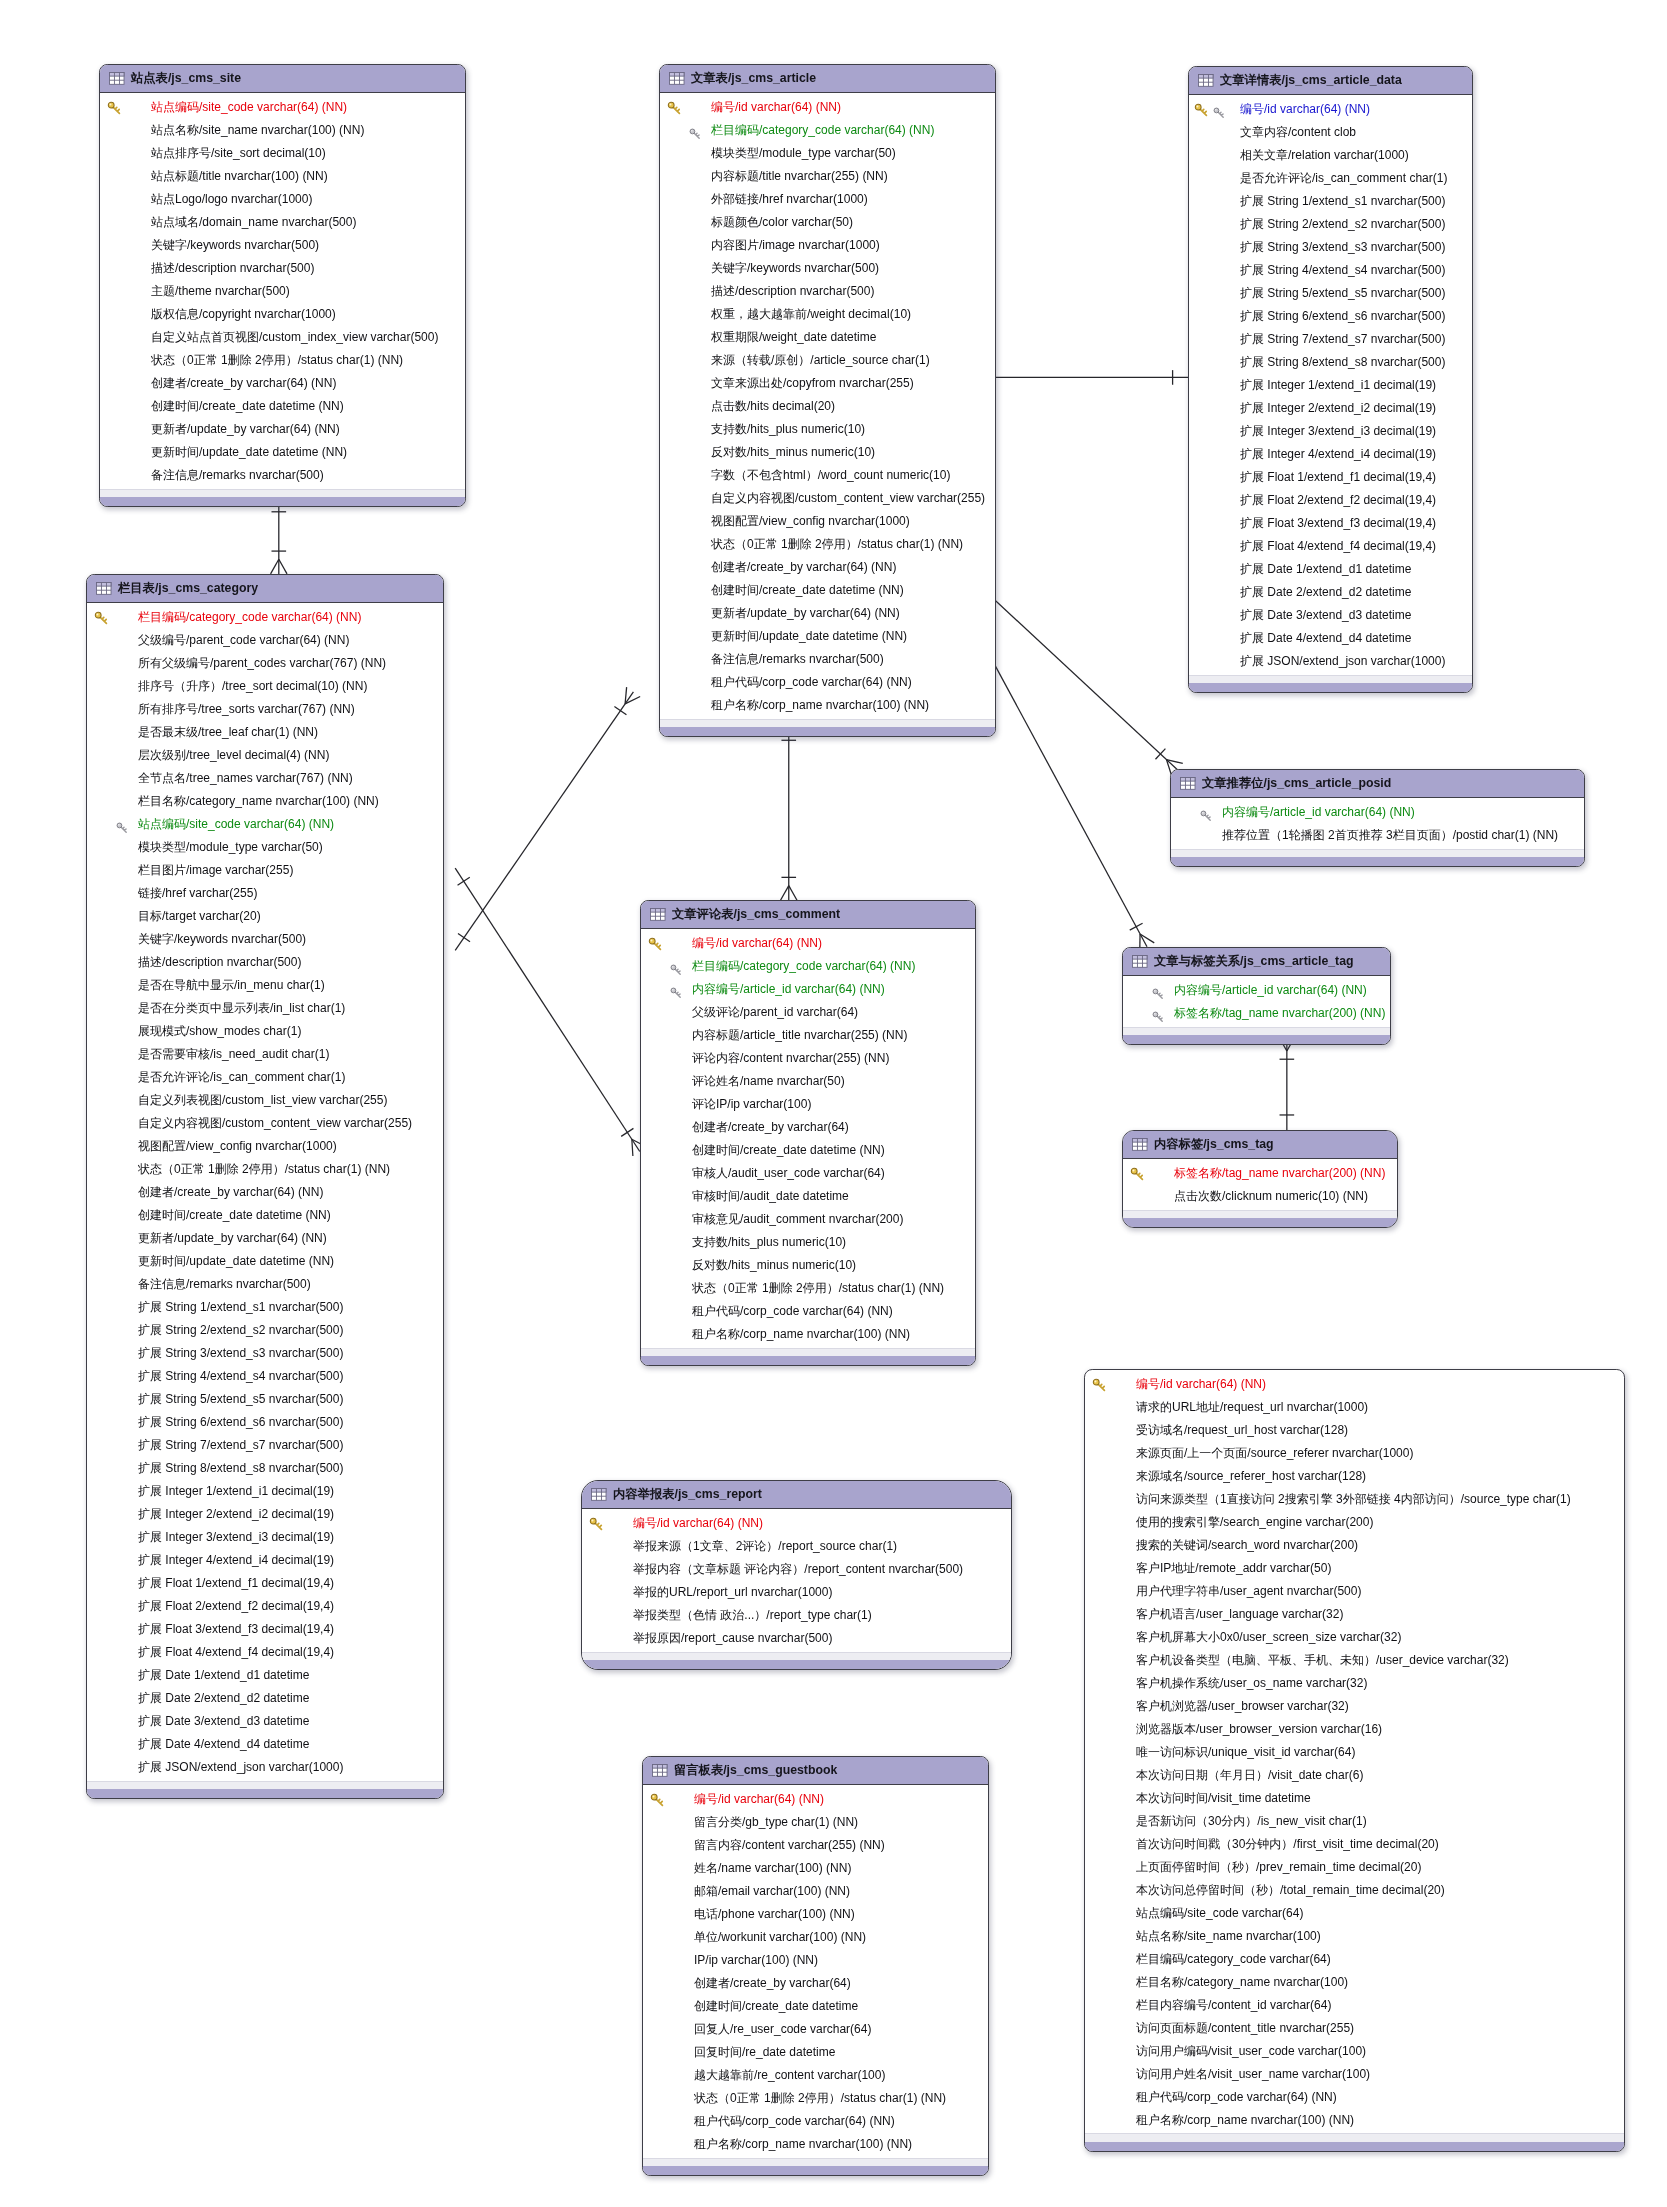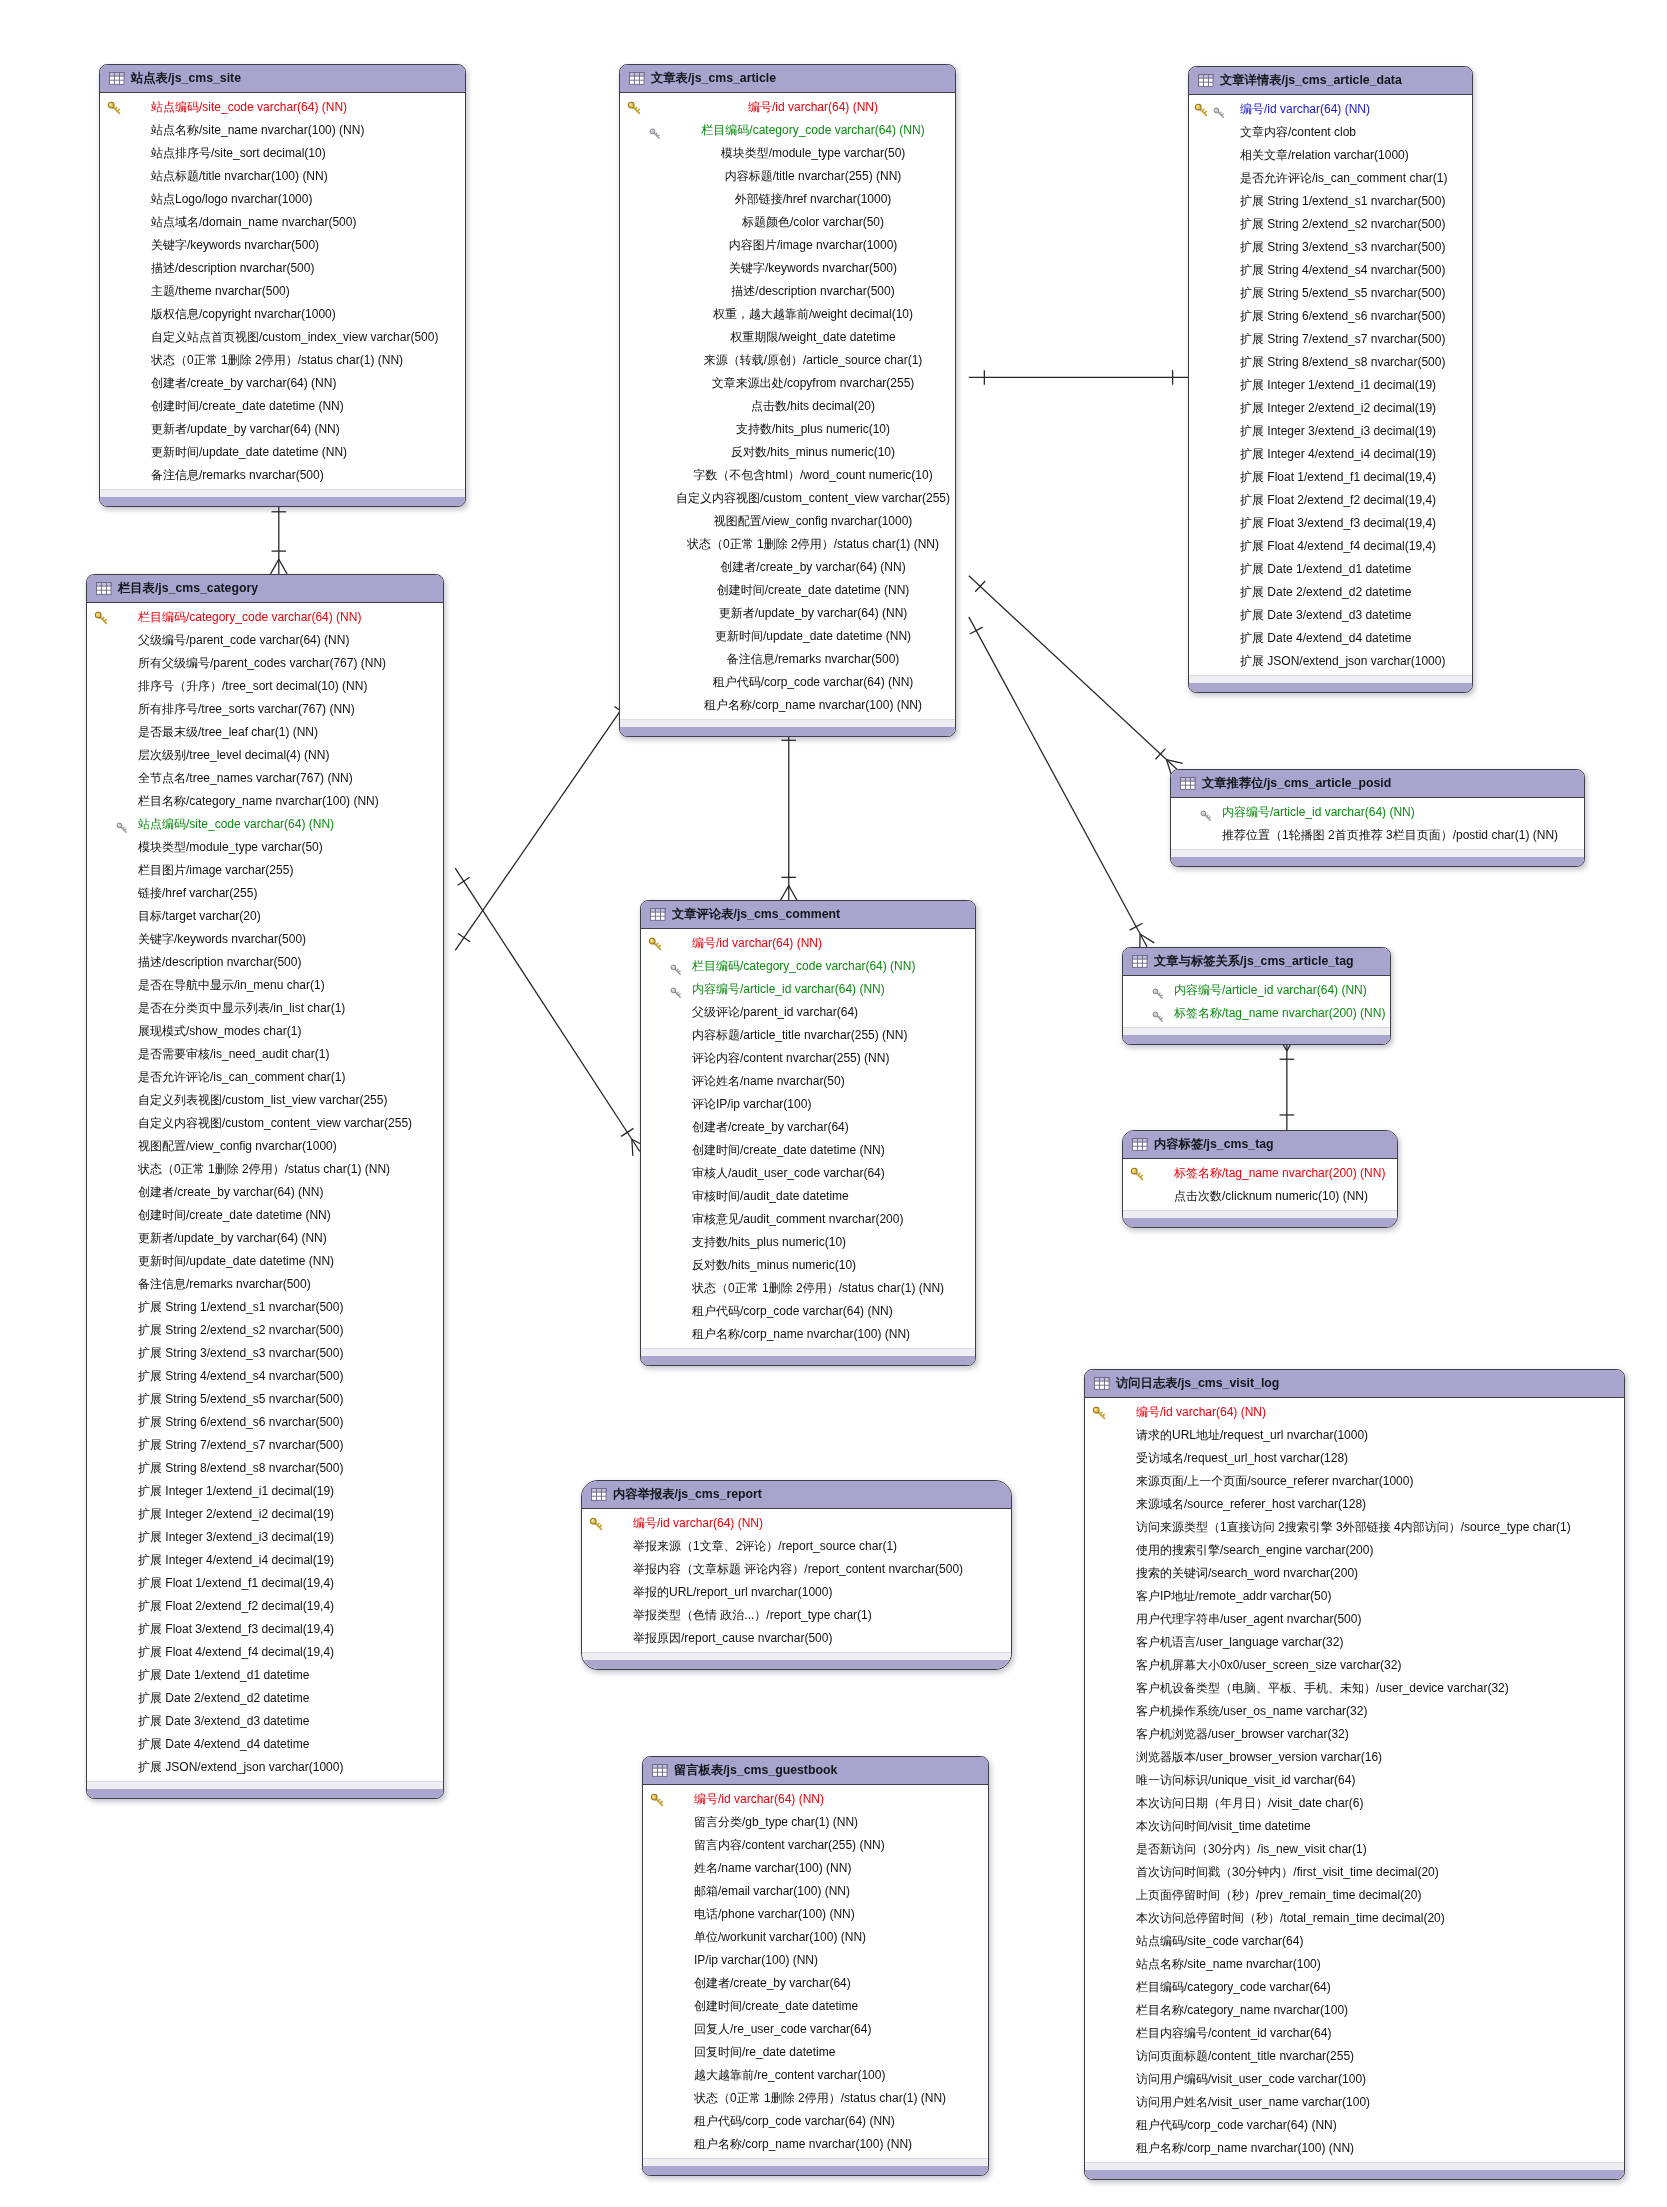--- a/index.html
+++ b/index.html
@@ -193,21 +193,21 @@
         <div class="field-row"><span class="field-text">扩展 Float 4/extend_f4 decimal(19,4)</span></div>
         <div class="field-row"><span class="field-text">扩展 Date 1/extend_d1 datetime</span></div>
         <div class="field-row"><span class="field-text">扩展 Date 2/extend_d2 datetime</span></div>
         <div class="field-row"><span class="field-text">扩展 Date 3/extend_d3 datetime</span></div>
         <div class="field-row"><span class="field-text">扩展 Date 4/extend_d4 datetime</span></div>
         <div class="field-row"><span class="field-text">扩展 JSON/extend_json varchar(1000)</span></div>
       </div>
       <div class="table-footer-strip"></div>
       <div class="table-footer-bar"></div>
     </div>
-    <div class="table" style="left: 619px; top: 64px; width: 335px; text-align: center;">
+    <div class="table" style="left: 659px; top: 64px; width: 335px;">
       <div class="table-header">
         <span class="tbl-icon">
           <svg width="15.5" height="12.8" viewBox="0 0 17 14">
             <rect x="0.5" y="0.5" width="16" height="13" fill="#ffffff" stroke="#6b6884" stroke-width="1"></rect>
             <rect x="0.5" y="0.5" width="16" height="4" fill="#c2bedd" stroke="#6b6884" stroke-width="1"></rect>
             <line x1="6" y1="0.5" x2="6" y2="13.5" stroke="#6b6884"></line>
             <line x1="11.5" y1="0.5" x2="11.5" y2="13.5" stroke="#6b6884"></line>
             <line x1="0.5" y1="9" x2="16.5" y2="9" stroke="#6b6884"></line>
           </svg>
         </span>
@@ -488,32 +488,20 @@
         <div class="field-row"><span class="field-text">回复时间/re_date datetime</span></div>
         <div class="field-row"><span class="field-text">越大越靠前/re_content varchar(100)</span></div>
         <div class="field-row"><span class="field-text">状态（0正常 1删除 2停用）/status char(1) (NN)</span></div>
         <div class="field-row"><span class="field-text">租户代码/corp_code varchar(64) (NN)</span></div>
         <div class="field-row"><span class="field-text">租户名称/corp_name nvarchar(100) (NN)</span></div>
       </div>
       <div class="table-footer-strip"></div>
       <div class="table-footer-bar"></div>
     </div>
     <div class="table" style="left: 1084px; top: 1369px; width: 539px;">
-      <div class="table-header">
-        <span class="tbl-icon">
-          <svg width="15.5" height="12.8" viewBox="0 0 17 14">
-            <rect x="0.5" y="0.5" width="16" height="13" fill="#ffffff" stroke="#6b6884" stroke-width="1"></rect>
-            <rect x="0.5" y="0.5" width="16" height="4" fill="#c2bedd" stroke="#6b6884" stroke-width="1"></rect>
-            <line x1="6" y1="0.5" x2="6" y2="13.5" stroke="#6b6884"></line>
-            <line x1="11.5" y1="0.5" x2="11.5" y2="13.5" stroke="#6b6884"></line>
-            <line x1="0.5" y1="9" x2="16.5" y2="9" stroke="#6b6884"></line>
-          </svg>
-        </span>
-        <span class="table-title">访问日志表/js_cms_visit_log</span>
-      </div>
       <div class="table-body">
         <div class="field-row pk"><span class="key-icon gold"><svg width="14.6" height="14.6" viewBox="0 0 16 16">
               <path d="M6.6 6.6 L13.6 13.6 M11.3 11.3 L13.4 9.2 M8.9 8.9 L10.7 7.1" stroke="#c9a332" stroke-width="1.9" fill="none" stroke-linecap="round"></path>
               <circle cx="4.6" cy="4.6" r="3.2" fill="#e8c34a" stroke="#8f6f1c" stroke-width="1.1"></circle>
               <circle cx="3.8" cy="3.8" r="1.1" fill="#fdf3cd"></circle>
             </svg></span><span class="field-text">编号/id varchar(64) (NN)</span></div>
         <div class="field-row"><span class="field-text">请求的URL地址/request_url nvarchar(1000)</span></div>
         <div class="field-row"><span class="field-text">受访域名/request_url_host varchar(128)</span></div>
         <div class="field-row"><span class="field-text">来源页面/上一个页面/source_referer nvarchar(1000)</span></div>
         <div class="field-row"><span class="field-text">来源域名/source_referer_host varchar(128)</span></div>

